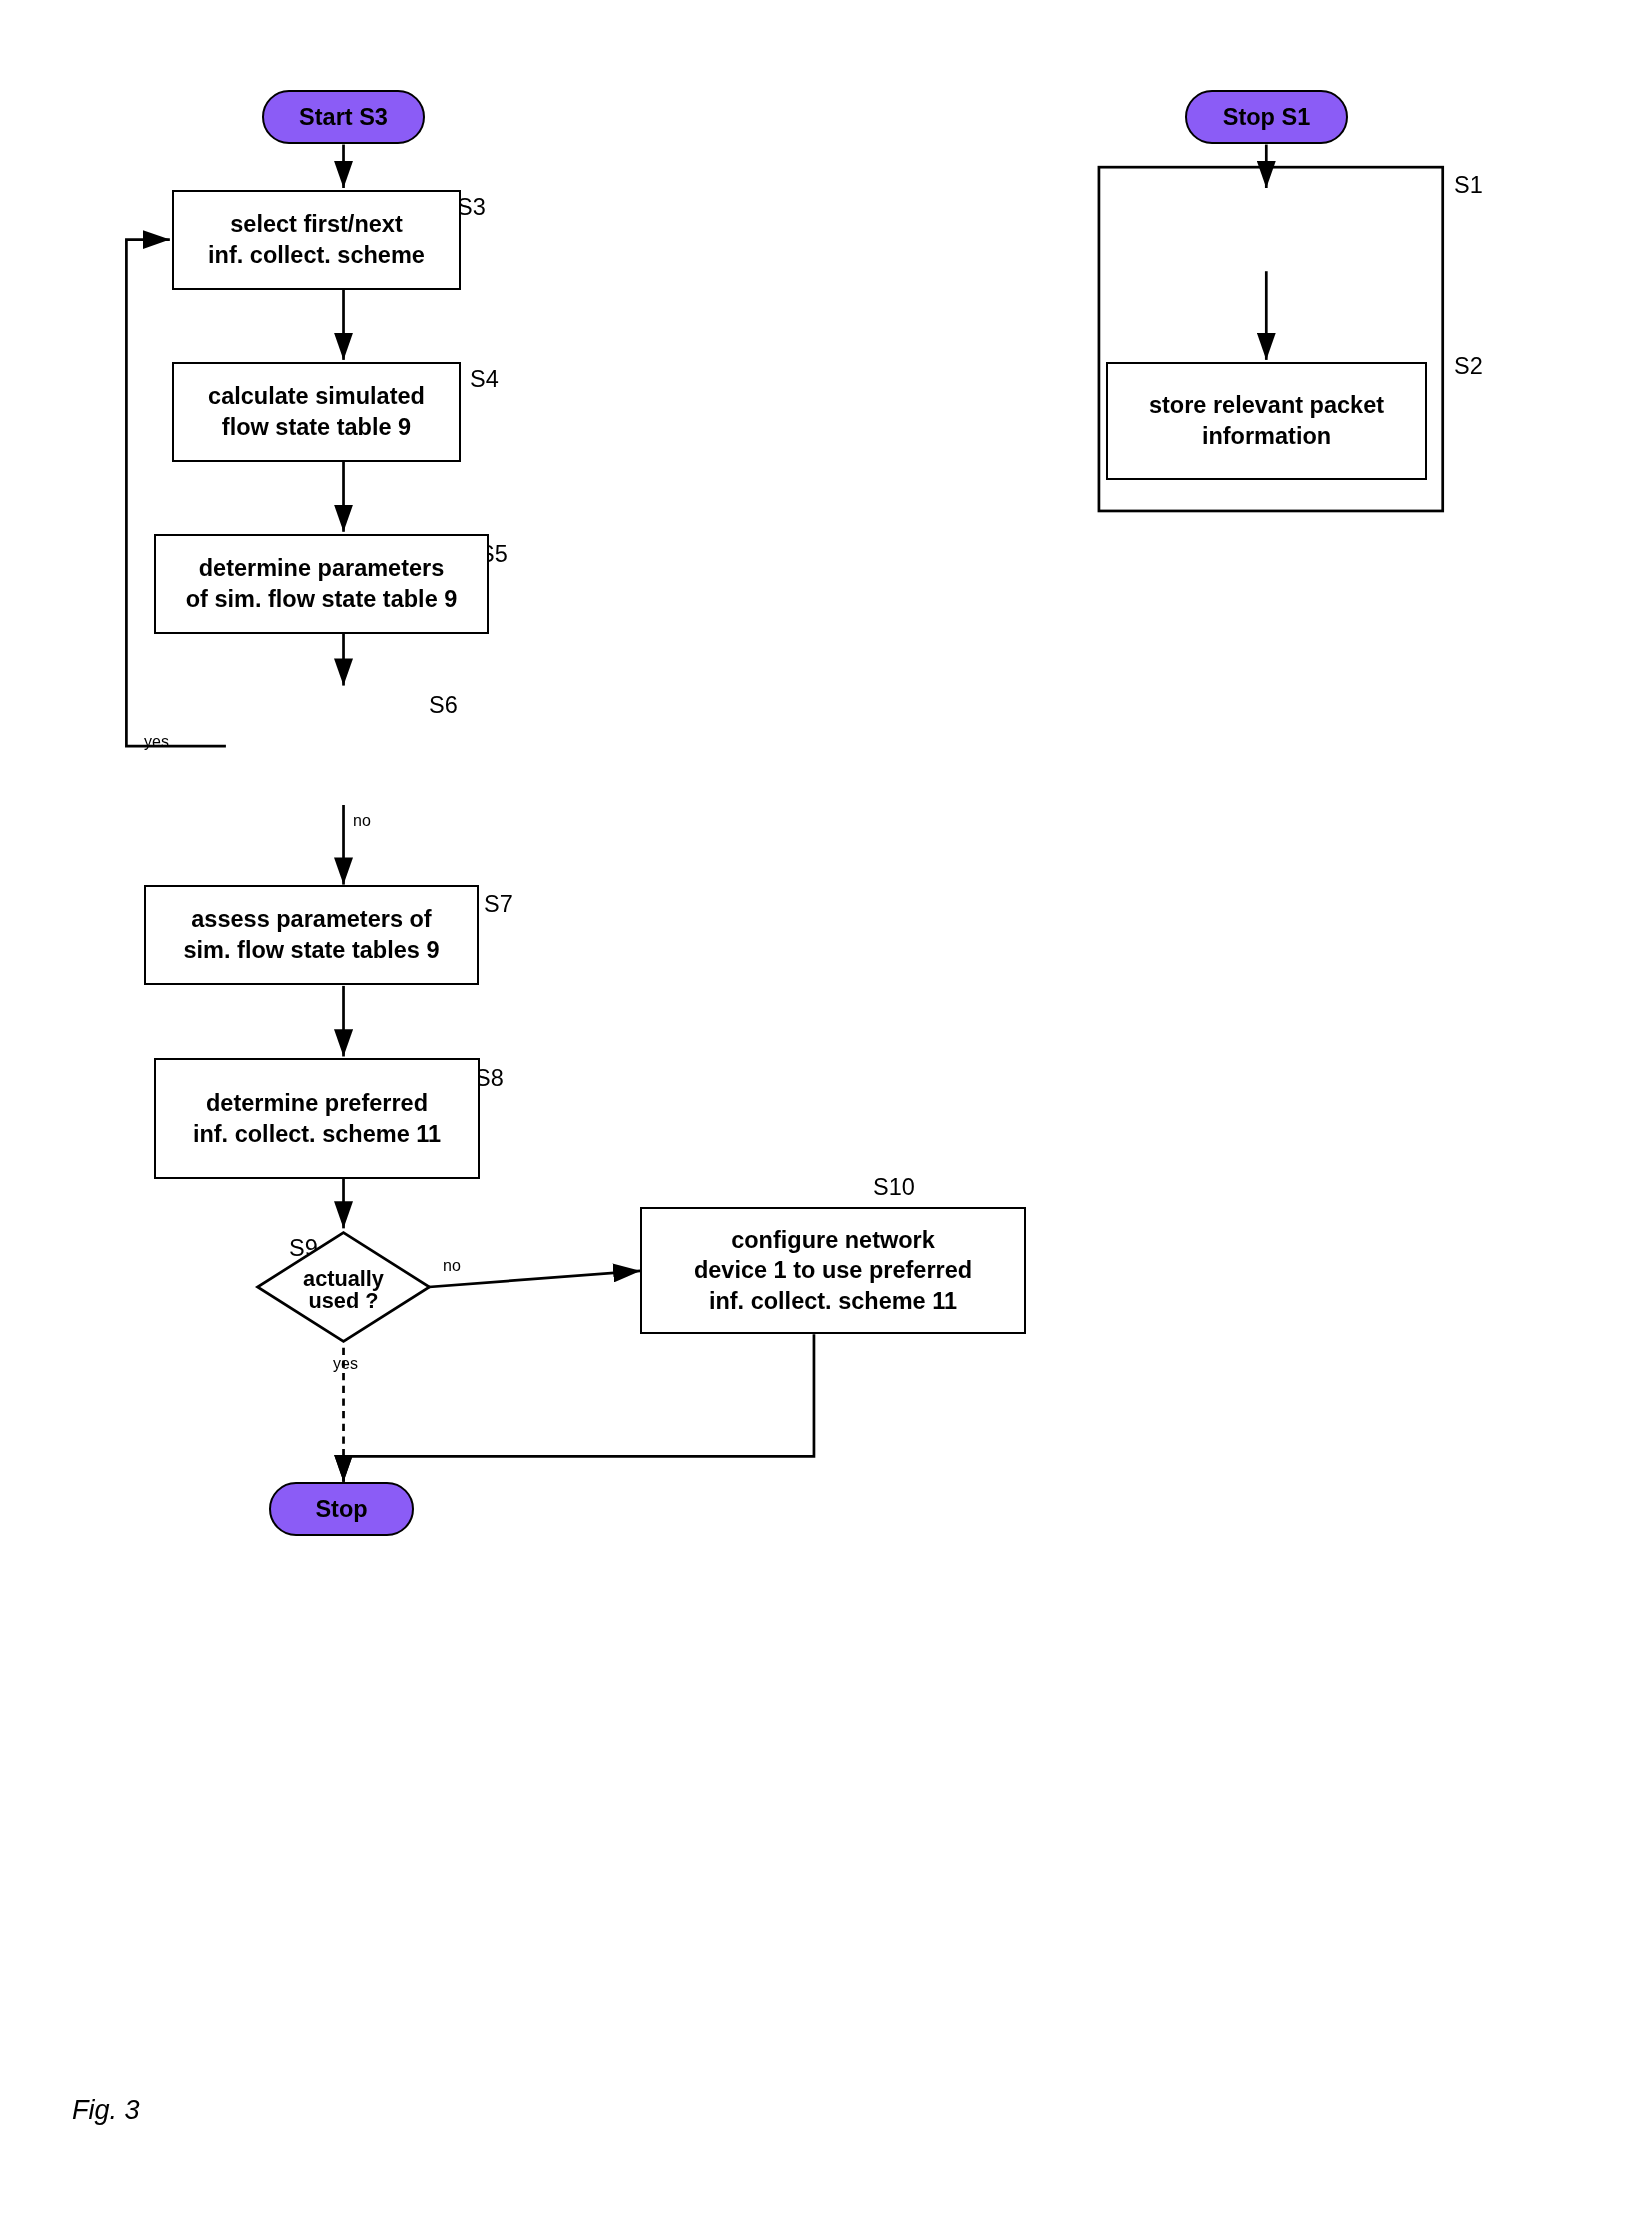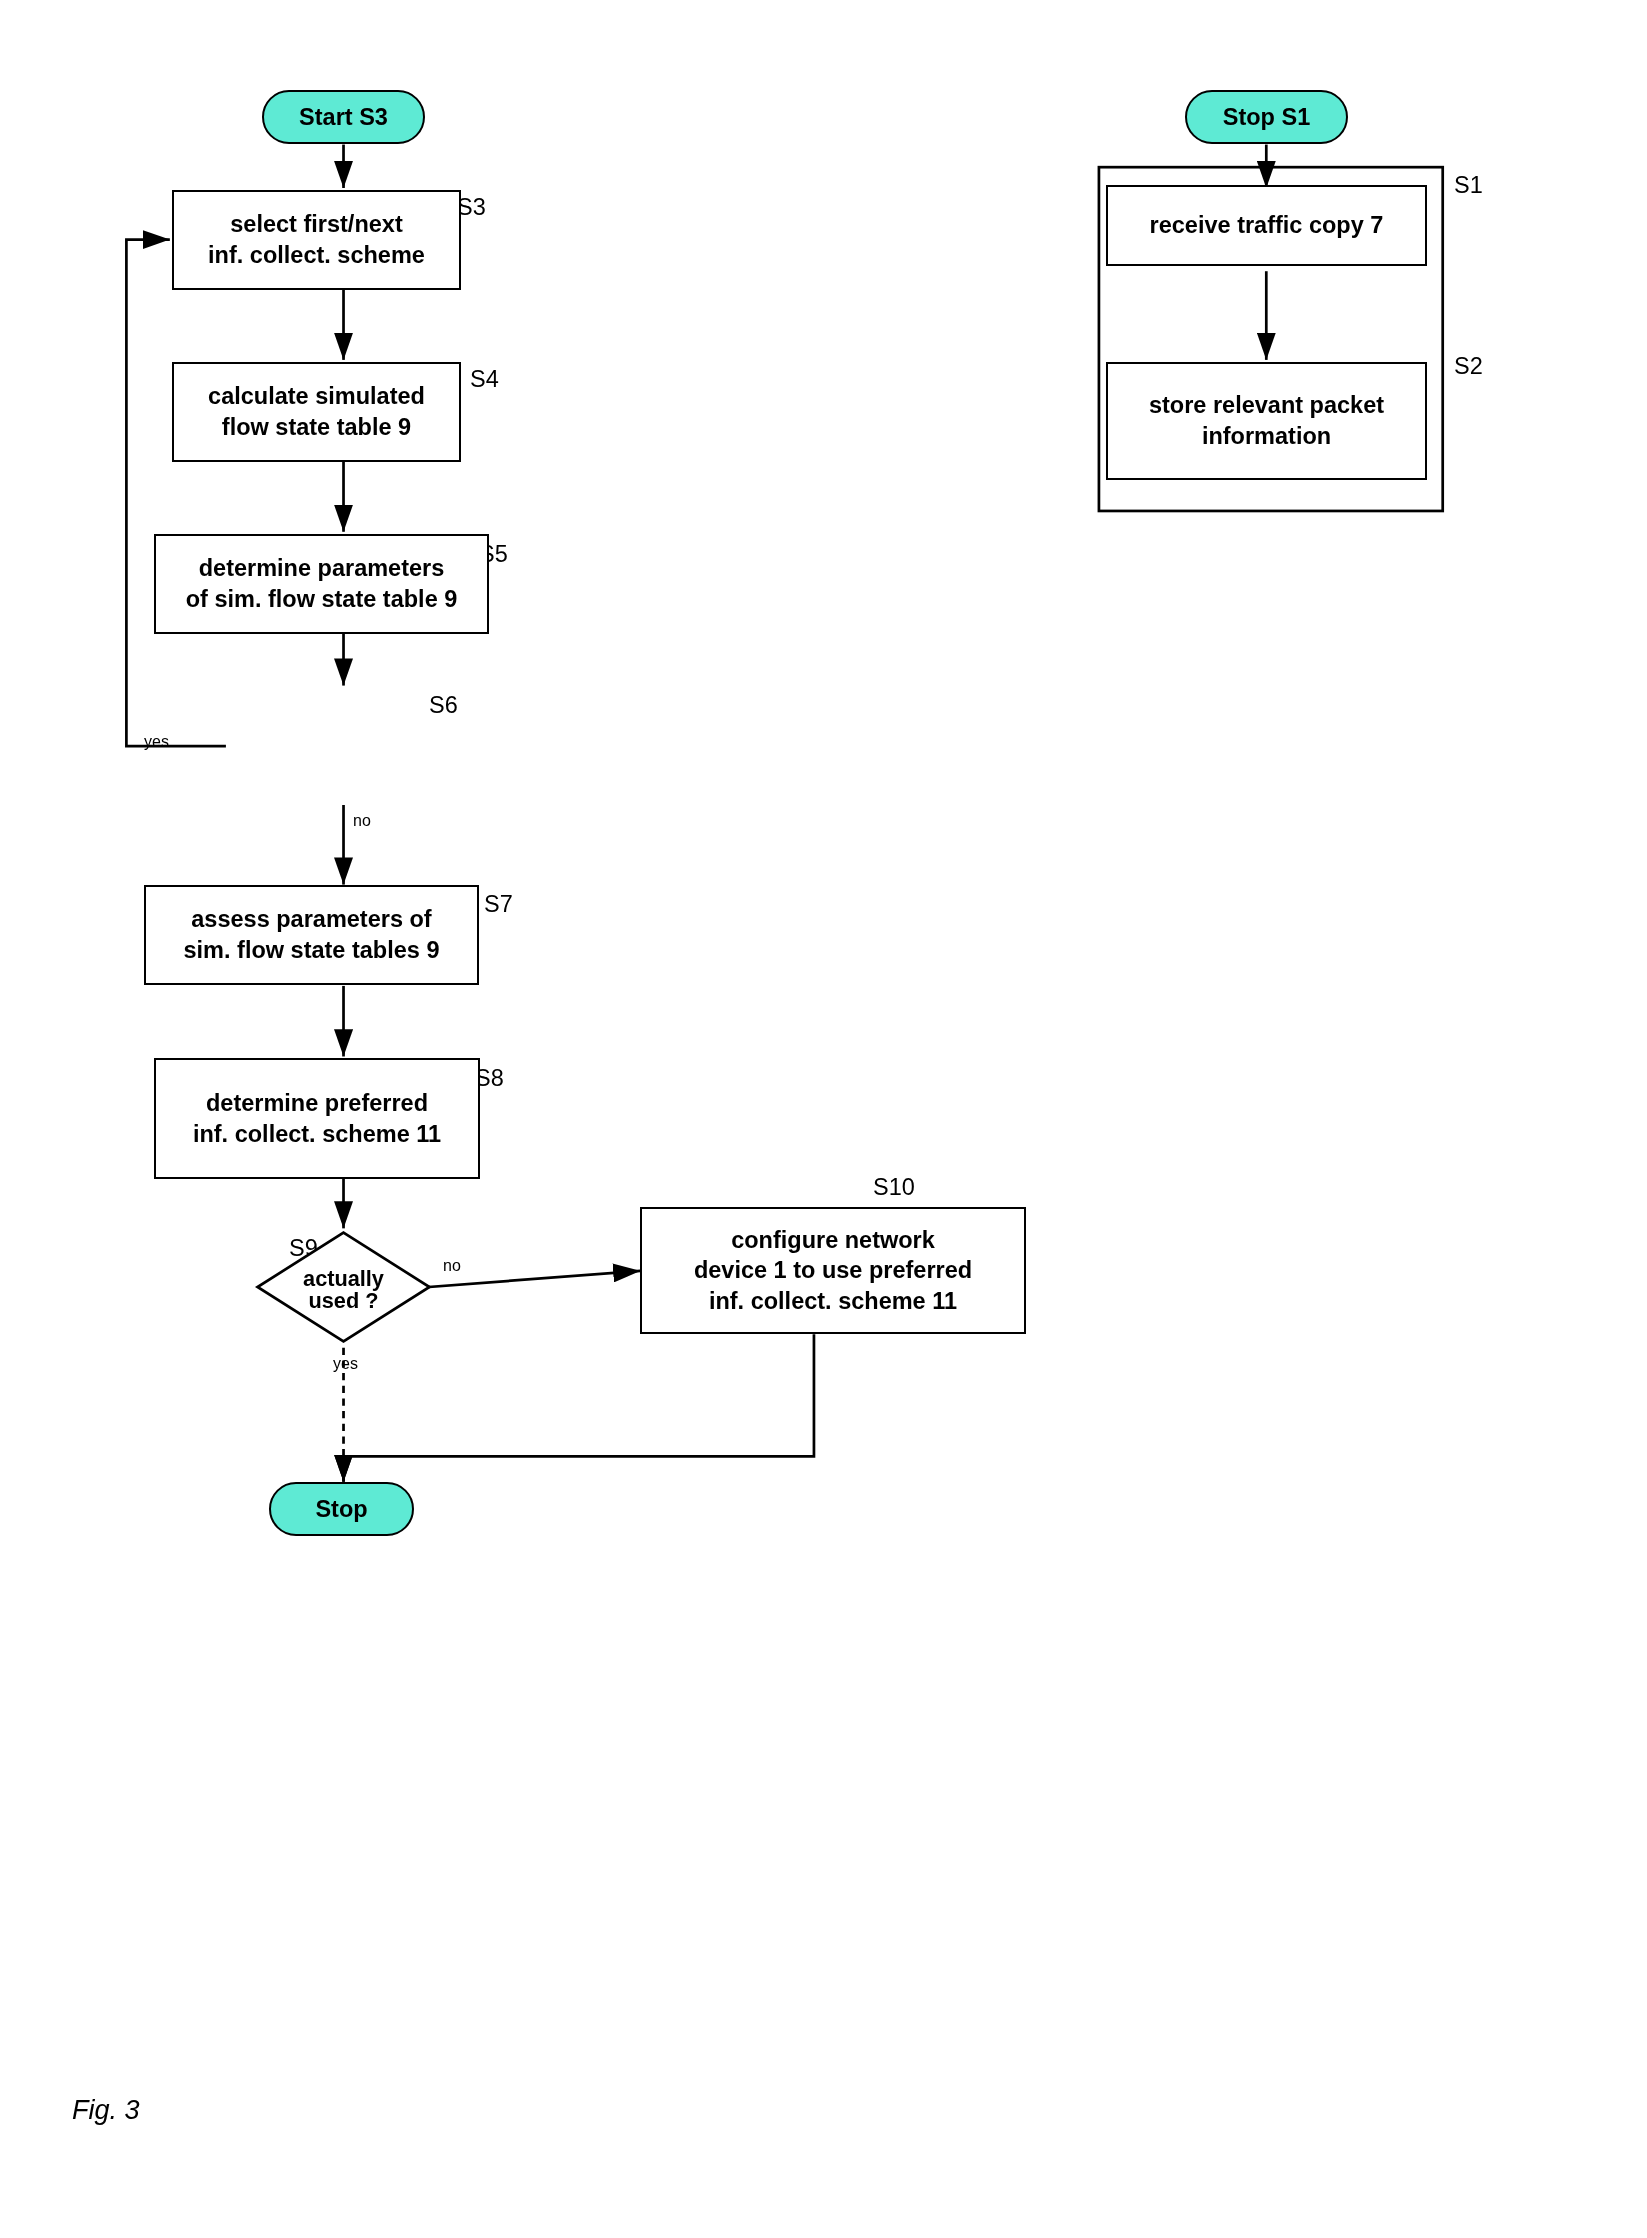--- a/index.html
+++ b/index.html
@@ -27,21 +27,21 @@
       align-items: center;
       justify-content: center;
       text-align: center;
       font-size: 23.5px;
       font-weight: bold;
       line-height: 1.3;
     }
     .flow-rounded {
       position: absolute;
       border: 2.7px solid #000;
-      background: #5eead4;
+      background: #8b5cf6;
       border-radius: 45px;
       display: flex;
       align-items: center;
       justify-content: center;
       text-align: left;
       font-size: 23.5px;
       font-weight: bold;
     }
     .flow-diamond {
       position: absolute;
@@ -217,23 +217,20 @@
   </div>
 
   <div class="flow-rounded" style="left:1131px; top:54px; width:163px; height:54px;">
     <span>Stop S1</span>
   </div>
 
   <div class="label" style="left:1400px; top:136px;">
     <span>S1</span>
   </div>
 
-  <div class="flow-box" style="left:1052px; top:149px; width:321px; height:81px;">
-    <span>receive traffic copy 7</span>
-  </div>
 
   <div class="label" style="left:1400px; top:317px;">
     <span>S2</span>
   </div>
 
   <div class="flow-box" style="left:1052px; top:326px; width:321px; height:118px;">
     <span>store relevant packet<br>information</span>
   </div>
 
   <div class="fig-label" style="position:absolute; bottom:36px; left:18px;">

